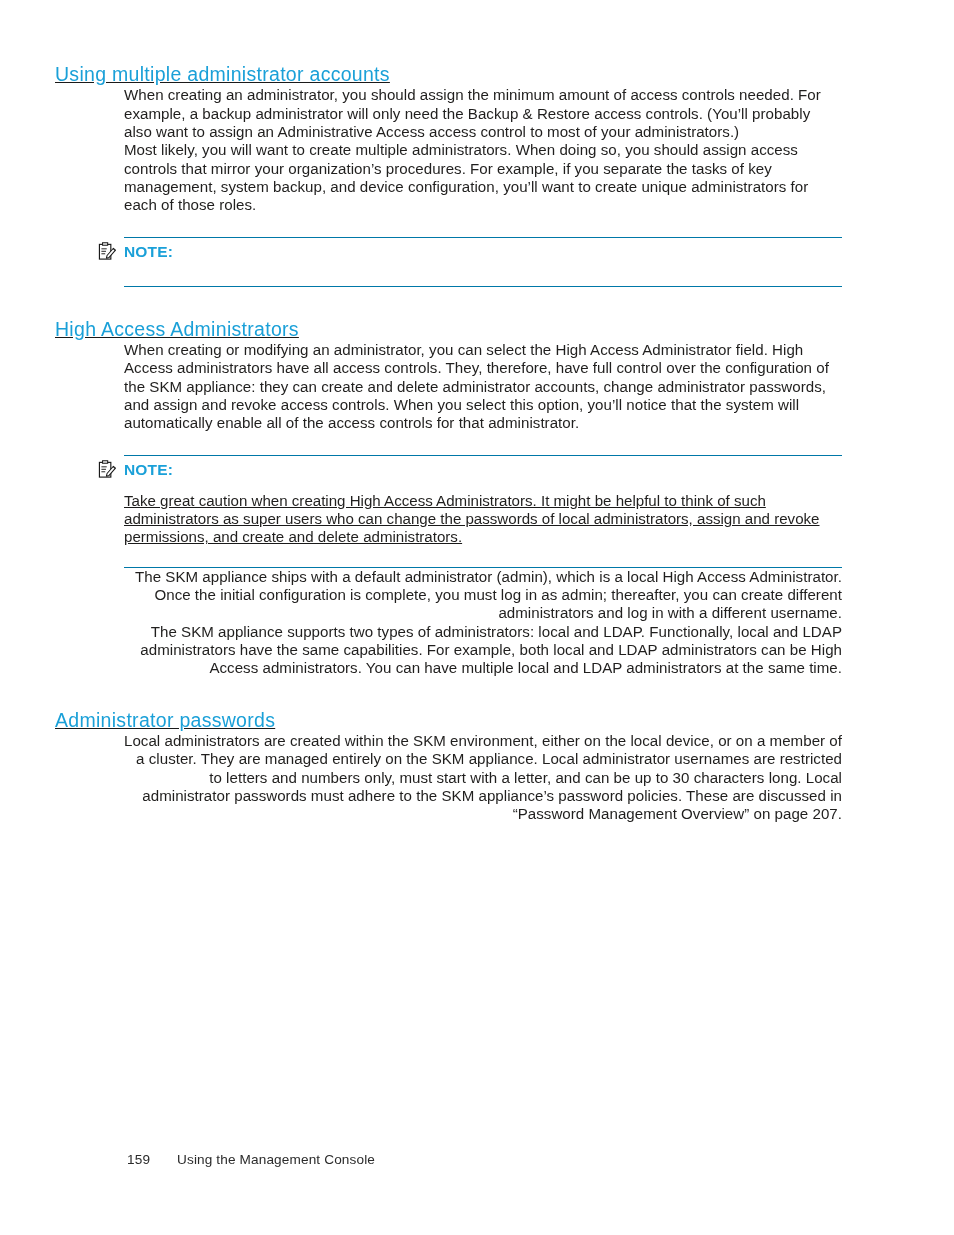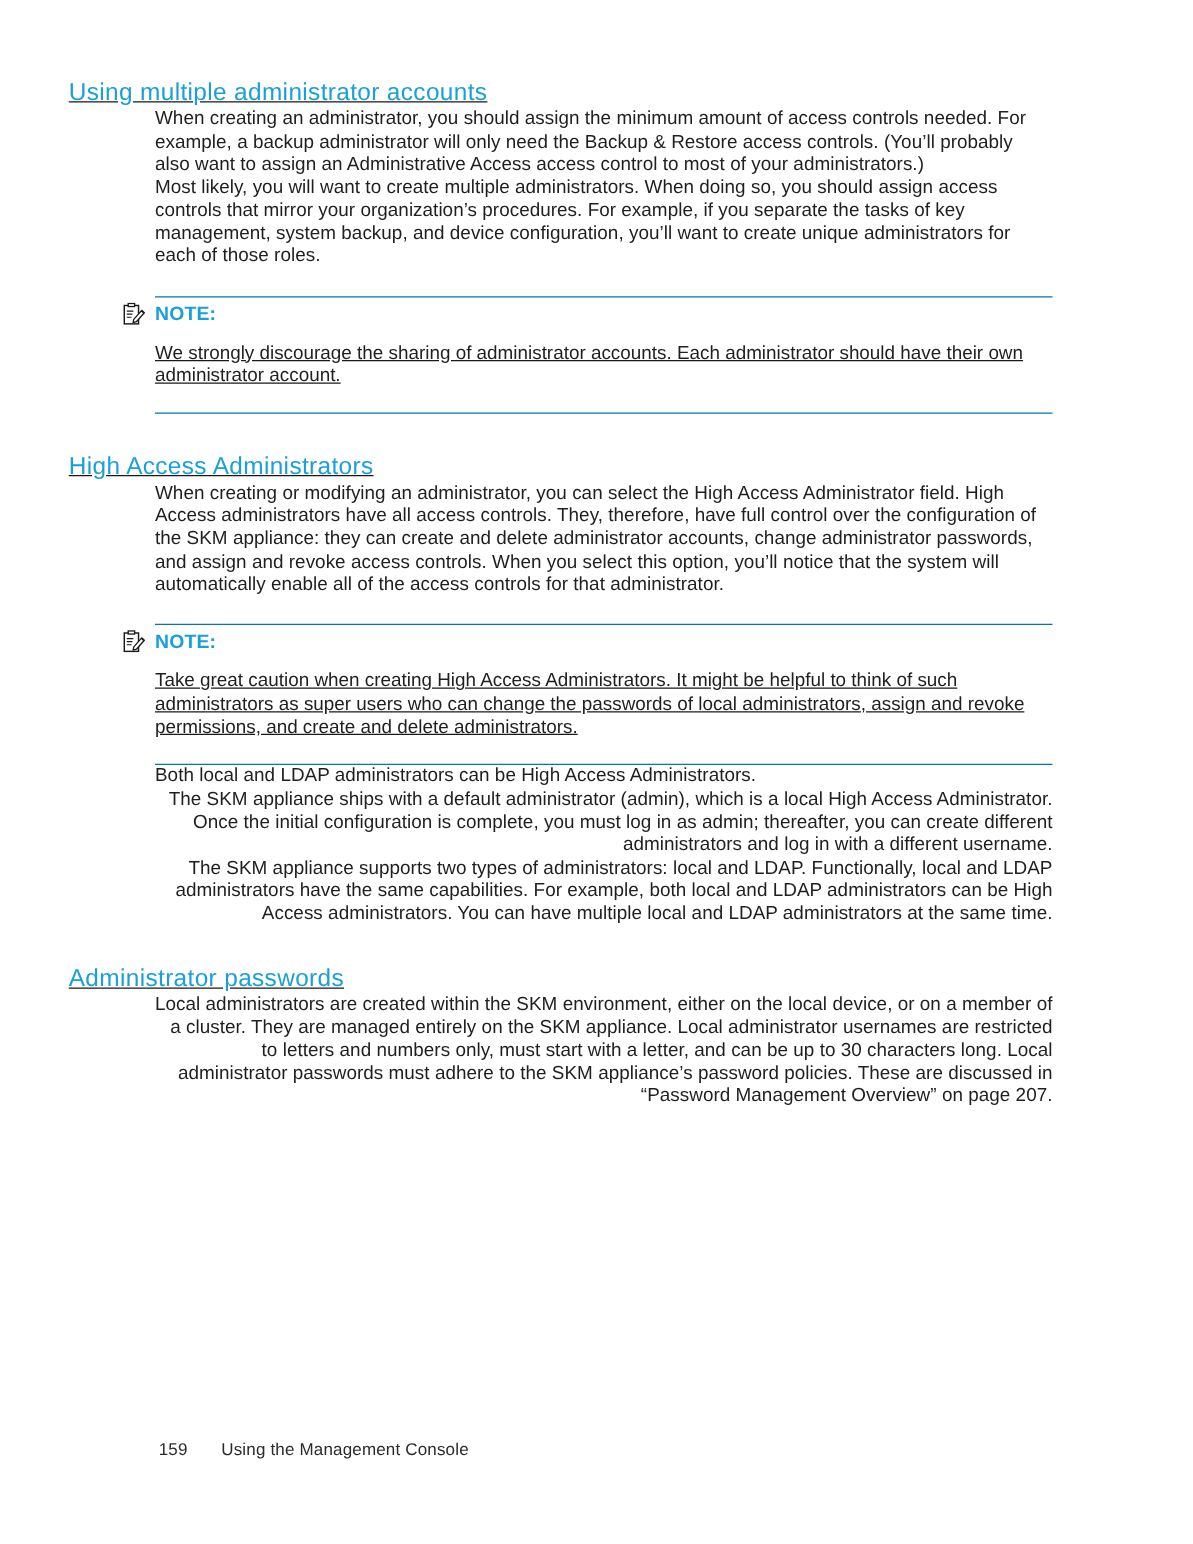--- a/index.html
+++ b/index.html
@@ -142,23 +142,20 @@
             <rect x="1.5" y="2.5" width="12" height="15.5" fill="#ffffff" stroke="#1a1a1a" stroke-width="1.2"></rect>
             <rect x="4.8" y="0.8" width="5.4" height="2.6" fill="#ffffff" stroke="#1a1a1a" stroke-width="1.1"></rect>
             <line x1="3.6" y1="7.2" x2="9.2" y2="7.2" stroke="#1a1a1a" stroke-width="1"></line>
             <line x1="3.6" y1="9.8" x2="8.4" y2="9.8" stroke="#1a1a1a" stroke-width="1"></line>
             <line x1="3.6" y1="12.4" x2="7.6" y2="12.4" stroke="#1a1a1a" stroke-width="1"></line>
             <path d="M9.5 14.2 L16.2 6.6 L18.4 8.6 L11.7 16.2 L8.9 17.0 Z" fill="#ffffff" stroke="#1a1a1a" stroke-width="1.1" stroke-linejoin="round"></path>
             <line x1="15.9" y1="7.1" x2="18.0" y2="9.0" stroke="#1a1a1a" stroke-width="1"></line>
           </svg>
         </span>
         <span class="note-label">NOTE:</span>
-      </div>
-      <div class="note-body">
-        <p>We strongly discourage the sharing of administrator accounts.  Each administrator should have their own administrator account.</p>
       </div>
       <div class="note-foot-space"></div>
       <div class="note-rule bottom"></div>
     </div>
 
     <div class="heading-block">
       <h2 class="section-heading">High Access Administrators</h2>
     </div>
     <p class="body-para after-heading">When creating or modifying an administrator, you can select the High Access Administrator field.  High Access administrators have all access controls.  They, therefore, have full control over the configuration of the SKM appliance: they can create and delete administrator accounts, change administrator passwords, and assign and revoke access controls.  When you select this option, you’ll notice that the system will automatically enable all of the access controls for that administrator.</p>
 
@@ -178,21 +175,20 @@
         </span>
         <span class="note-label">NOTE:</span>
       </div>
       <div class="note-body">
         <p>Take great caution when creating High Access Administrators.  It might be helpful to think of such administrators as super users who can change the passwords of local administrators, assign and revoke permissions, and create and delete administrators.</p>
       </div>
       <div class="note-foot-space"></div>
       <div class="note-rule bottom"></div>
     </div>
 
-    <p class="body-para para-gap">Both local and LDAP administrators can be High Access Administrators.</p>
 
     <p class="body-para after-heading wide">The SKM appliance ships with a default administrator (admin), which is a local High Access Administrator.  Once the initial configuration is complete, you must log in as admin; thereafter, you can create different administrators and log in with a different username.</p>
 
     <p class="body-para after-heading wide">The SKM appliance supports two types of administrators: local and LDAP. Functionally, local and LDAP administrators have the same capabilities.  For example, both local and LDAP administrators can be High Access administrators.  You can have multiple local and LDAP administrators at the same time.</p>
 
     <div class="heading-block">
       <h2 class="section-heading">Administrator passwords</h2>
     </div>
     <p class="body-para after-heading wide">Local administrators are created within the SKM environment, either on the local device, or on a member of a cluster.  They are managed entirely on the SKM appliance.  Local administrator usernames are restricted to letters and numbers only, must start with a letter, and can be up to 30 characters long.  Local administrator passwords must adhere to the SKM appliance’s password policies.  These are discussed in “Password Management Overview” on page 207.</p>
 

